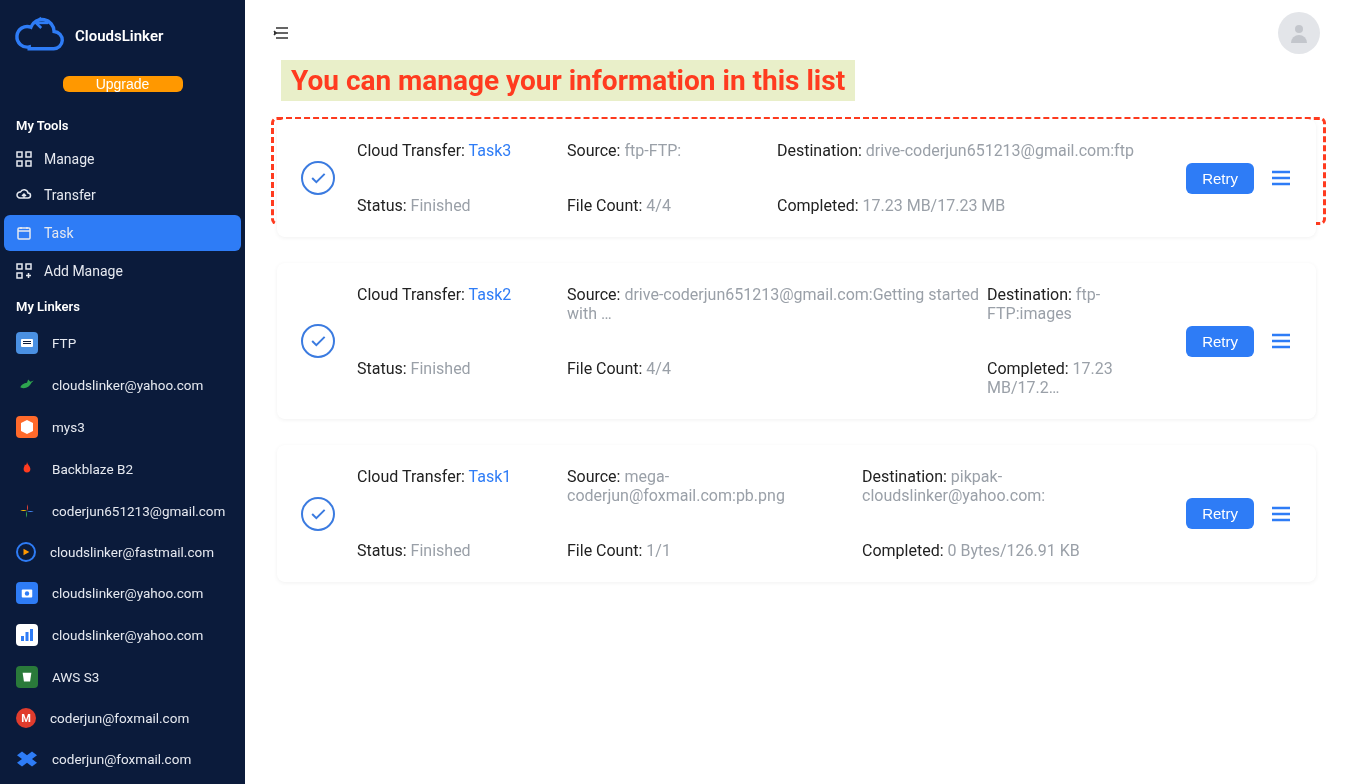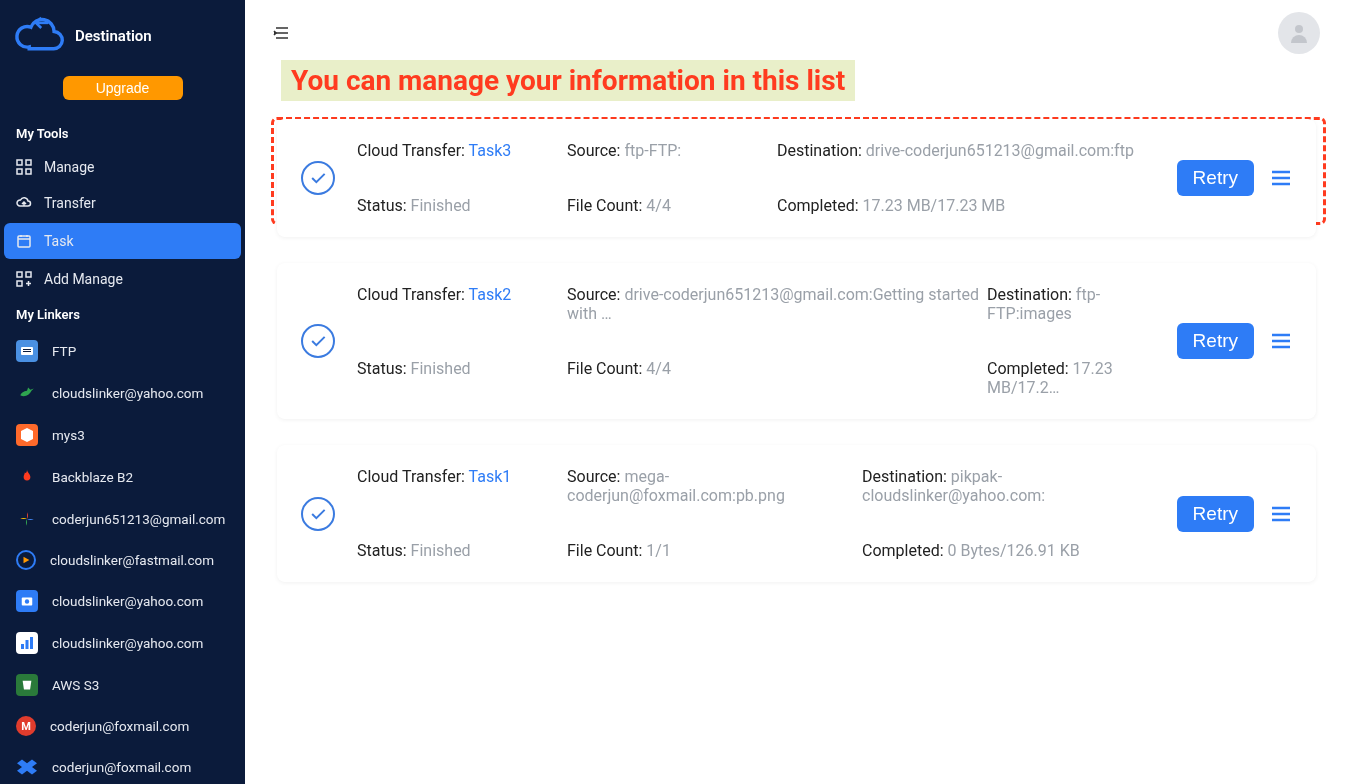--- a/index.html
+++ b/index.html
@@ -5,21 +5,21 @@
   * { margin: 0; padding: 0; box-sizing: border-box; }
   body { font-family: -apple-system, BlinkMacSystemFont, "Segoe UI", Roboto, sans-serif; background: #fff; width: 1348px; height: 784px; overflow: hidden; }
   .app { display: flex; height: 100%; }
   
   
   .sidebar { width: 245px; background: #0b1b3b; color: #fff; height: 100%; overflow-y: auto; flex-shrink: 0; }
   .logo-area { display: flex; align-items: center; gap: 8px; padding: 16px 12px 20px 12px; }
   .logo-icon { width: 55px; height: 40px; color: #2e7cf6; }
   .logo-text { font-size: 15px; font-weight: 600; }
   .upgrade-wrap { display: flex; justify-content: center; padding: 0 16px 16px 16px; }
-  .upgrade-btn { background: #ff9800; color: #fff; border: none; border-radius: 6px; width: 120px; height: 24px; font-size: 14px; cursor: pointer; }
+  .upgrade-btn { background: #ff9800; color: #fff; border: none; border-radius: 6px; width: 120px; height: 16px; font-size: 14px; cursor: pointer; }
   .section-title { font-size: 13px; font-weight: 600; padding: 10px 16px 8px 16px; color: #fff; }
   .nav-item { display: flex; align-items: flex-start; gap: 12px; padding: 10px 16px; font-size: 14px; color: #e6e9f0; cursor: pointer; }
   .nav-item.active { background: #2e7cf6; border-radius: 6px; margin: 2px 4px; padding-left: 12px; }
   .nav-icon { width: 16px; height: 16px; display: inline-flex; align-items: center; justify-content: center; }
   .linker-item { display: flex; align-items: center; gap: 14px; padding: 10px 16px; font-size: 13.5px; color: #e6e9f0; cursor: pointer; }
   .linker-icon { width: 22px; height: 22px; display: inline-flex; align-items: center; justify-content: center; border-radius: 4px; font-size: 12px; font-weight: bold; }
   
   
   .main { flex: 1; background: #fff; display: flex; flex-direction: column; }
   .topbar { display: flex; align-items: center; justify-content: space-between; padding: 12px 28px; }
@@ -34,41 +34,41 @@
   .check-circle { width: 34px; height: 34px; border: 2px solid #3b7be0; border-radius: 50%; display: flex; align-items: center; justify-content: center; flex-shrink: 0; }
   .check-circle svg { width: 20px; height: 20px; color: #3b7be0; }
   .task-grid { flex: 1; display: grid; row-gap: 36px; font-size: 16px; color: #333; }
   .task-grid.cols3a { grid-template-columns: 210px 210px 1fr; }
   .task-grid.cols3b { grid-template-columns: 210px 420px 1fr; }
   .task-grid.cols3c { grid-template-columns: 210px 295px 1fr; }
   .cell .label { color: #222; }
   .cell .link { color: #2e7cf6; }
   .cell .muted { color: #9aa0a8; }
   .actions { display: flex; align-items: center; gap: 16px; margin-left: 14px; }
-  .retry-btn { background: #2e7cf6; color: #fff; border: none; border-radius: 6px; padding: 7px 16px; font-size: 19px; cursor: pointer; }
+  .retry-btn { background: #2e7cf6; color: #fff; border: none; border-radius: 6px; padding: 7px 16px; font-size: 15px; cursor: pointer; }
   .more-icon { color: #2e7cf6; cursor: pointer; width: 22px; height: 22px; }
   
   
   .sidebar::-webkit-scrollbar { width: 0; }
 </style>
 </head>
 <body>
 
 <div class="app">
 
   <div class="sidebar">
     <div class="logo-area">
       <span class="logo-icon">
         <svg viewBox="0 0 64 48" fill="none" stroke="currentColor" stroke-width="4">
           <path d="M20 36a12 12 0 1 1 2-23 14 14 0 0 1 27 5 10 10 0 0 1-1 20H20z"></path>
           <path d="M34 14l-6-6 6-6" stroke-width="3"></path>
           <path d="M28 8h14" stroke-width="3"></path>
         </svg>
       </span>
-      <span class="logo-text">Destination</span>
+      <span class="logo-text">CloudsLinker</span>
     </div>
     <div class="upgrade-wrap">
       <button class="upgrade-btn">Upgrade</button>
     </div>
     <div class="section-title">My Tools</div>
 
     <div class="nav-item">
       <span class="nav-icon">
         <svg viewBox="0 0 16 16" fill="none" stroke="currentColor" stroke-width="1.5">
             <rect x="1" y="1" width="5" height="5"></rect>

